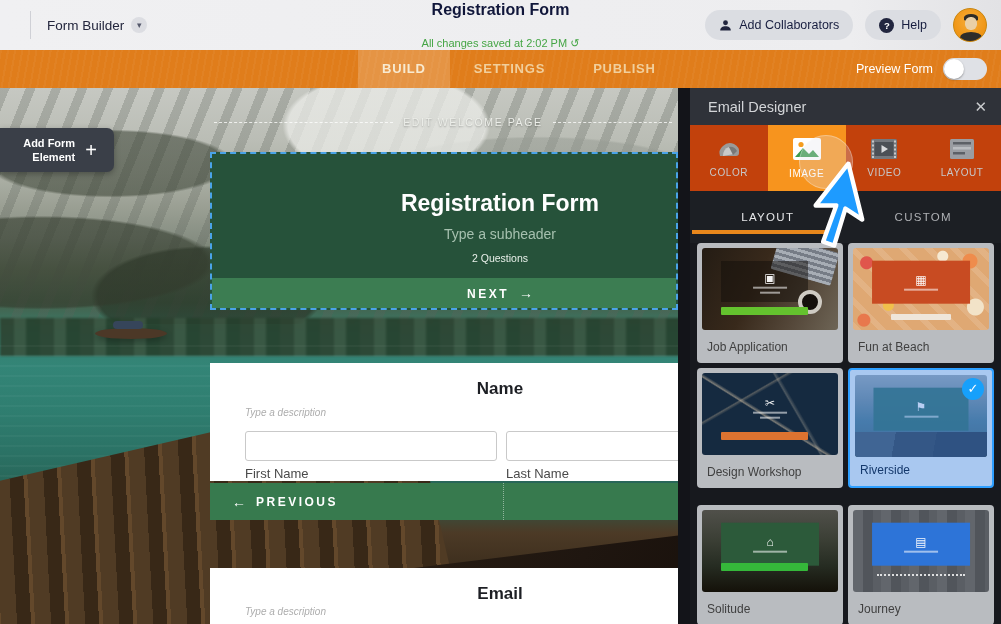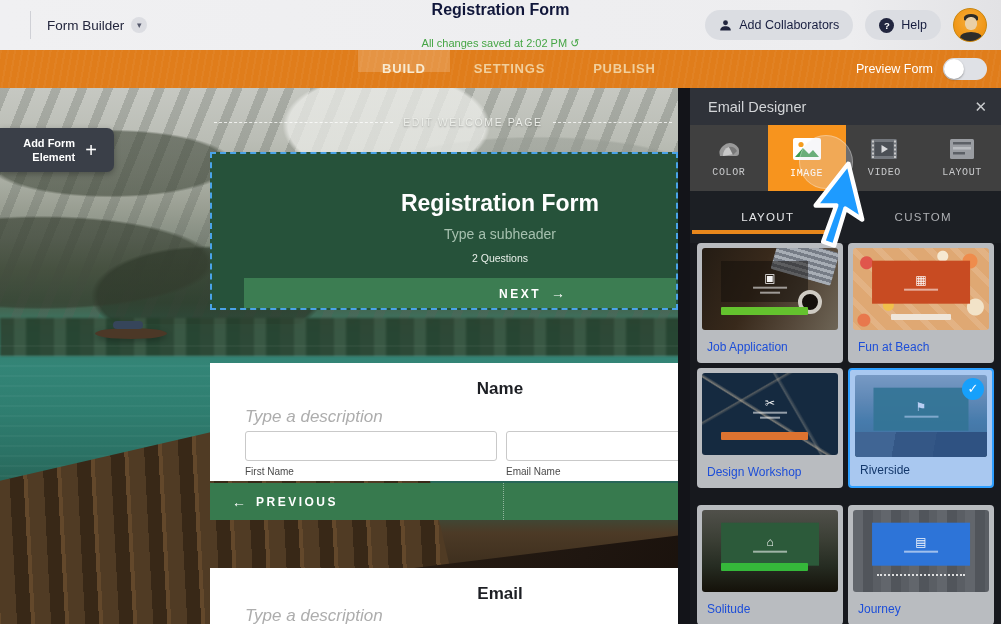--- a/index.html
+++ b/index.html
@@ -22,21 +22,21 @@
   .pill { height:30px; border-radius:16px; background:#dbdde2; display:flex; align-items:center; gap:7px; padding:0 14px; font-size:12.5px; color:#171d3f; cursor:pointer; }
   .q-circle { width:15px; height:15px; border-radius:50%; background:#22263f; color:#fff; font-size:9.5px; font-weight:bold; text-align:center; line-height:15px; }
   .avatar { position:relative; width:34px; height:34px; border-radius:50%; background:radial-gradient(circle at 50% 40%, #f7ae3a 0%, #ef9414 70%, #d97f0a 100%); overflow:hidden; border:1px solid #c8860f; }
   .avatar .hair { position:absolute; top:5px; left:10px; width:14px; height:7px; background:#2e2b27; border-radius:50% 50% 20% 20%; }
   .avatar .face { position:absolute; top:8px; left:11px; width:12px; height:13px; background:#ead0a6; border-radius:45%; }
   .avatar .torso { position:absolute; bottom:-2px; left:6px; width:22px; height:11px; background:#2f2d2a; border-radius:50% 50% 0 0; }
 
   
   .nav { position:absolute; left:0; top:50px; width:1001px; height:38px; background:#e07d1b; background-image:repeating-linear-gradient(100deg, rgba(255,255,255,.04) 0 2px, transparent 2px 7px); z-index:29; }
   .nav-tabs { position:absolute; left:358px; top:0; height:38px; display:flex; }
-  .nav-tab { height:22px; line-height:38px; padding:0 24px; font-size:13px; font-weight:bold; letter-spacing:.8px; color:#f1cf9c; cursor:pointer; }
+  .nav-tab { height:38px; line-height:38px; padding:0 24px; font-size:13px; font-weight:bold; letter-spacing:.8px; color:#f1cf9c; cursor:pointer; }
   .nav-tab.active { background:rgba(255,255,255,.18); color:#f8ead0; }
   .preview-wrap { position:absolute; right:14px; top:0; height:38px; display:flex; align-items:center; gap:10px; }
   .preview-label { color:#ffffff; font-size:12.5px; }
   .toggle { position:relative; width:44px; height:22px; border-radius:11px; background:#dfe1e6; cursor:pointer; }
   .toggle .knob { position:absolute; left:1px; top:1px; width:20px; height:20px; border-radius:50%; background:#ffffff; box-shadow:0 1px 2px rgba(0,0,0,.35); }
 
   
   .canvas { position:absolute; left:0; top:88px; width:690px; height:536px; overflow:hidden; background:#2f7e70; }
   .photo-base { position:absolute; inset:0;
     background:linear-gradient(180deg,#c6c8c2 0%,#babdb5 10%,#adb1a7 16%,#9ba094 22%,#868e82 28%,#64735e 34%,#45604b 40%,#37806f 46%,#338577 52%,#2f7e70 60%,#2b7265 68%,#276355 75%,#4c3a26 83%,#392b1b 91%,#2d2116 100%); }
@@ -70,64 +70,64 @@
   .edit-line { position:absolute; left:214px; top:28px; width:458px; display:flex; align-items:center; gap:10px; }
   .edit-line .seg { border-top:1px dashed rgba(255,255,255,.75); height:0; }
   .edit-line .seg.l { flex:1.5; } .edit-line .seg.r { flex:1; }
   .edit-line .txt { color:#eceee9; font-size:10.5px; letter-spacing:1.6px; text-shadow:0 1px 2px rgba(0,0,0,.3); white-space:nowrap; }
 
   
   .welcome-card { position:absolute; left:210px; top:64px; width:468px; height:158px; background:#26523a; border:2px dashed #4aa3e8; overflow:hidden; }
   .welcome-title { margin-top:36px; margin-left:112px; text-align:center; color:#ffffff; font-size:23px; font-weight:bold; }
   .welcome-sub { margin-top:9px; margin-left:112px; text-align:center; color:#a6c0af; font-size:14px; }
   .welcome-q { margin-top:10px; margin-left:112px; text-align:center; color:#e8efe9; font-size:10.5px; }
-  .next-bar { position:absolute; left:0; bottom:0; width:100%; height:30px; background:#3c7d52; display:flex; align-items:center; cursor:pointer;margin-left:32px; }
+  .next-bar { position:absolute; left:0; bottom:0; width:100%; height:30px; background:#3c7d52; display:flex; align-items:center; cursor:pointer; }
   .next-inner { margin-left:112px; flex:1; text-align:center; color:#fff; font-size:12px; font-weight:bold; letter-spacing:2.5px; }
   .next-inner .arr { letter-spacing:0; margin-left:10px; font-weight:normal; font-size:14px; }
 
   
   .name-card { position:absolute; left:210px; top:275px; width:468px; height:118px; background:#ffffff; overflow:hidden; }
   .card-heading { margin-top:16px; margin-left:112px; text-align:center; color:#1d1f24; font-size:17px; font-weight:bold; }
-  .type-desc { position:absolute; left:35px; font-size:17px; font-style:italic; color:#adadad; }
+  .type-desc { position:absolute; left:35px; font-size:10px; font-style:italic; color:#adadad; }
   .name-card .type-desc { top:44px; }
   .field-box { position:absolute; top:68px; height:30px; border:1px solid #c9c9c9; border-radius:3px; background:#fff; }
   .field-box.first { left:35px; width:252px; }
   .field-box.last  { left:296px; width:200px; }
-  .field-label { position:absolute; top:103px; font-size:10px; color:#4a4a4a; }
+  .field-label { position:absolute; top:103px; font-size:13px; color:#4a4a4a; }
   .field-label.first { left:35px; } .field-label.last { left:296px; }
 
   
   .prev-bar { position:absolute; left:210px; top:395px; width:468px; height:37px; background:#377a4e; display:flex; align-items:center; cursor:pointer; }
   .prev-inner { margin-left:22px; color:#fff; font-size:12px; font-weight:bold; letter-spacing:2.5px; display:flex; align-items:center; gap:10px; }
   .prev-inner .arr { letter-spacing:0; font-weight:normal; font-size:14px; }
   .prev-divider { position:absolute; left:293px; top:0; height:100%; border-left:1px dotted rgba(255,255,255,.45); }
 
   
   .email-card { position:absolute; left:210px; top:480px; width:468px; height:56px; background:#ffffff; overflow:hidden; }
   .email-card .type-desc { top:38px; }
 
   
   .panel { position:absolute; left:690px; top:88px; width:311px; height:536px; background:#17191e; z-index:20; overflow:hidden; }
   .p-header { position:absolute; left:0; top:0; width:100%; height:37px; background:#2f3239; display:flex; align-items:center; }
   .p-title { margin-left:18px; font-size:14.5px; color:#d2d4d7; }
   .p-close { margin-left:auto; margin-right:14px; color:#c9cbce; font-size:15px; cursor:pointer; }
-  .p-tabs { position:absolute; left:0; top:37px; width:100%; height:66px; background:#404040; display:flex;font-family:Liberation Mono, monospace; }
+  .p-tabs { position:absolute; left:0; top:37px; width:100%; height:66px; background:#c2410c; display:flex; }
   .p-tab { flex:1; display:flex; flex-direction:column; align-items:center; justify-content:center; gap:7px; cursor:pointer; }
   .p-tab .tab-label { font-size:10px; letter-spacing:.6px; color:#c7c8ca; }
   .p-tab.active { background:#f7941e; }
   .p-tab.active .tab-label { color:#ffffff; }
   .p-subtabs { position:absolute; left:0; top:103px; width:100%; height:52px; background:#1c1f24; display:flex; }
   .p-subtab { flex:1; position:relative; display:flex; align-items:center; justify-content:center; font-size:11.5px; letter-spacing:1.3px; color:#aeb0b4; cursor:pointer; }
   .p-subtab.active { color:#e6e7e9; }
   .p-subtab.active .underline { position:absolute; left:2px; bottom:9px; width:148px; height:4px; background:#e8871c; }
 
   
   .theme-card { position:absolute; width:146px; height:120px; background:#b9bcc0; border-radius:4px; cursor:pointer; overflow:hidden; }
   .theme-card .thumb { position:absolute; left:5px; top:5px; right:5px; height:82px; border-radius:3px; overflow:hidden; }
-  .theme-card .t-label { position:absolute; left:0; bottom:0; width:100%; height:33px; display:flex; align-items:center; padding-left:10px; font-size:12px; color:#1d4ed8; }
+  .theme-card .t-label { position:absolute; left:0; bottom:0; width:100%; height:33px; display:flex; align-items:center; padding-left:10px; font-size:12px; color:#404040; }
   .theme-card.selected { border:2px solid #2e9fff; background:#a9c8f0; }
   .theme-card.selected .t-label { color:#14386b; }
   .check-badge { position:absolute; top:8px; right:8px; width:22px; height:22px; border-radius:50%; background:#17a0fb; color:#fff; font-size:13px; font-weight:bold; text-align:center; line-height:22px; z-index:3; }
   .mini-card { position:absolute; left:50%; top:42%; transform:translate(-50%,-50%); width:72%; height:52%; display:flex; flex-direction:column; align-items:center; justify-content:center; gap:3px; }
   .mini-glyph { color:#fff; font-size:12px; line-height:1; opacity:.95; }
   .mini-line { width:34px; height:2px; background:rgba(255,255,255,.55); }
   .mini-line.short { width:20px; }
   .mini-bar { position:absolute; left:14%; bottom:18%; width:64%; height:8px; border-radius:1px; }
 
   .th-job { background:linear-gradient(115deg,#241c14 0%,#38291b 40%,#55483a 72%,#6e6556 100%); }
@@ -249,21 +249,21 @@
         <div class="next-inner"><span>NEXT</span><span class="arr">→</span></div>
       </div>
     </div>
 
     <div class="name-card">
       <div class="card-heading">Name</div>
       <div class="type-desc">Type a description</div>
       <div class="field-box first"></div>
       <div class="field-box last"></div>
       <div class="field-label first">First Name</div>
-      <div class="field-label last">Email Name</div>
+      <div class="field-label last">Last Name</div>
     </div>
 
     <div class="prev-bar">
       <div class="prev-inner">
           <span class="arr">←</span>
           <span>PREVIOUS</span>
         </div>
       <div class="prev-divider"></div>
     </div>
 

